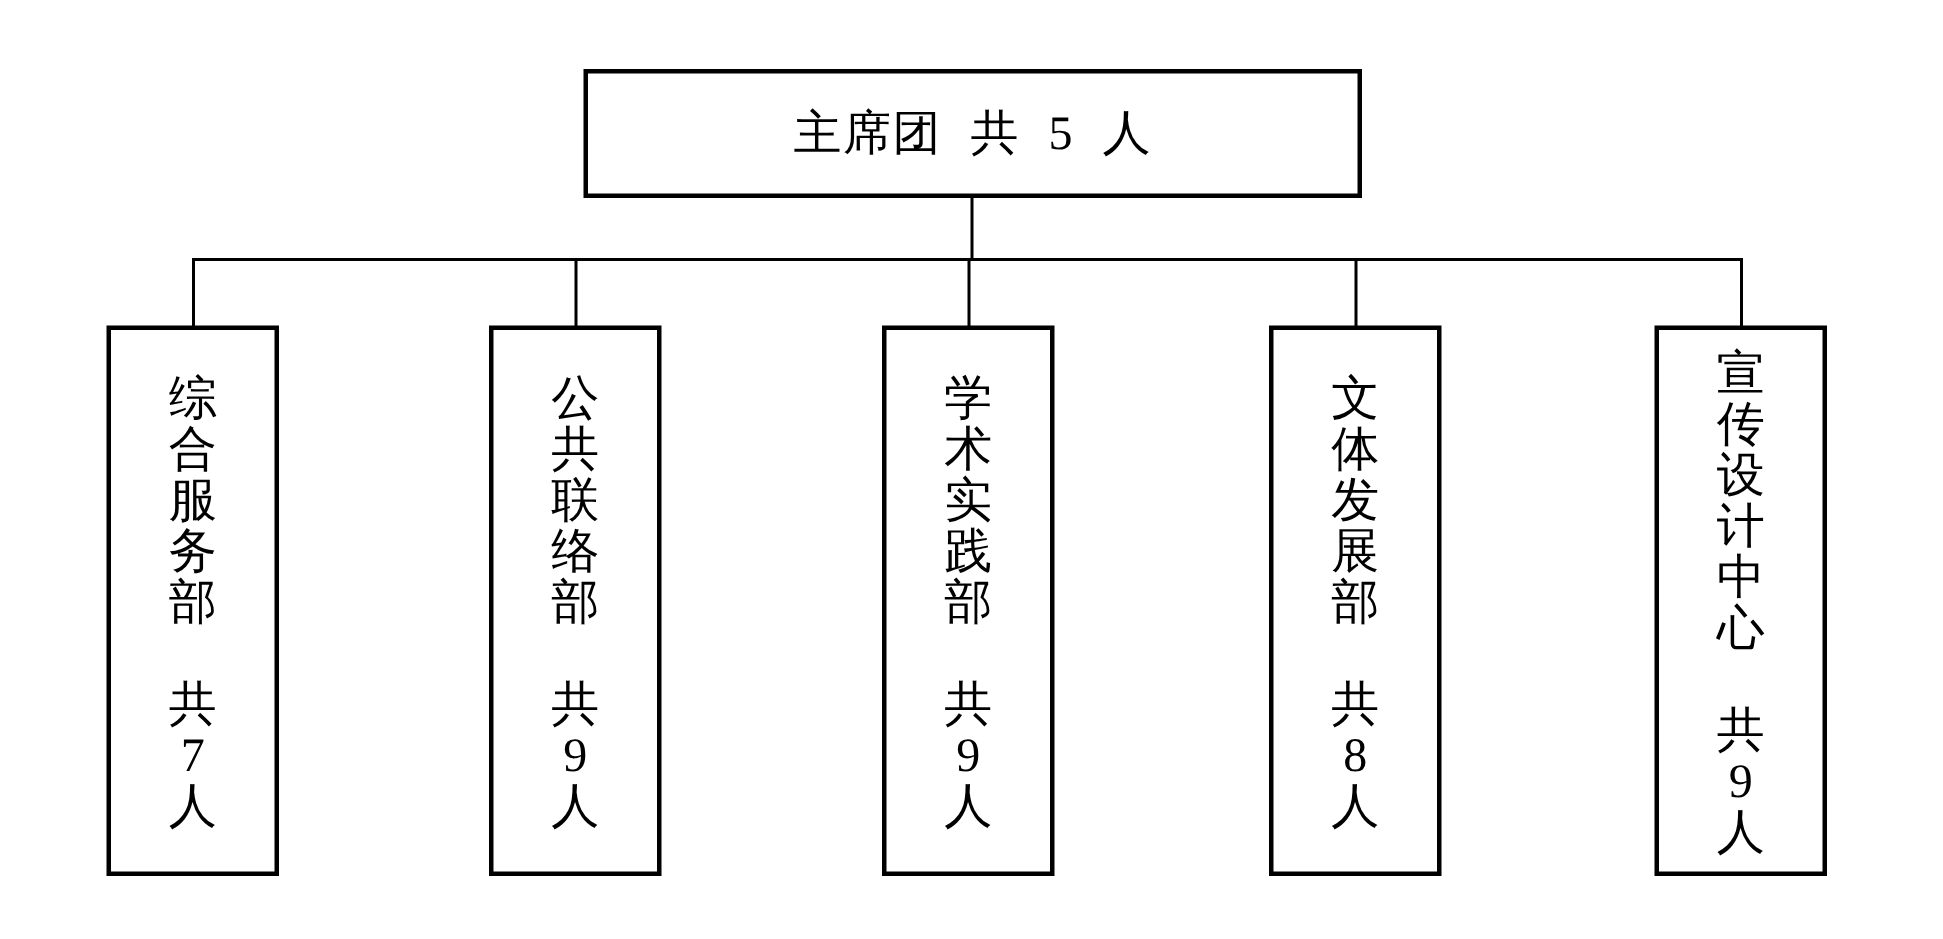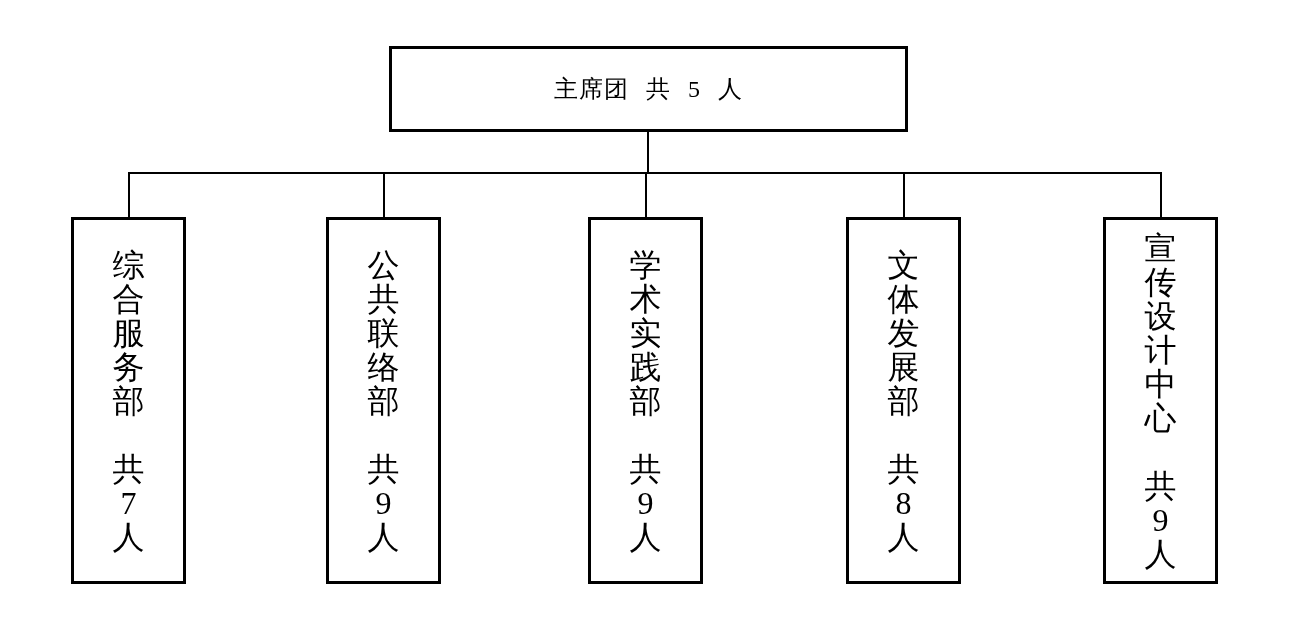--- a/index.html
+++ b/index.html
@@ -21,21 +21,21 @@
     position: absolute;
     left: 389px;
     top: 46px;
     width: 519px;
     height: 86px;
     border: 3px solid #000000;
     box-sizing: border-box;
     display: flex;
     align-items: center;
     justify-content: center;
-    font-size: 24px;
+    font-size: 32px;
     word-spacing: 10px;
     letter-spacing: 1px;
     white-space: pre;
   }
   
   .line {
     position: absolute;
     background: #000000;
   }
   .stem {

